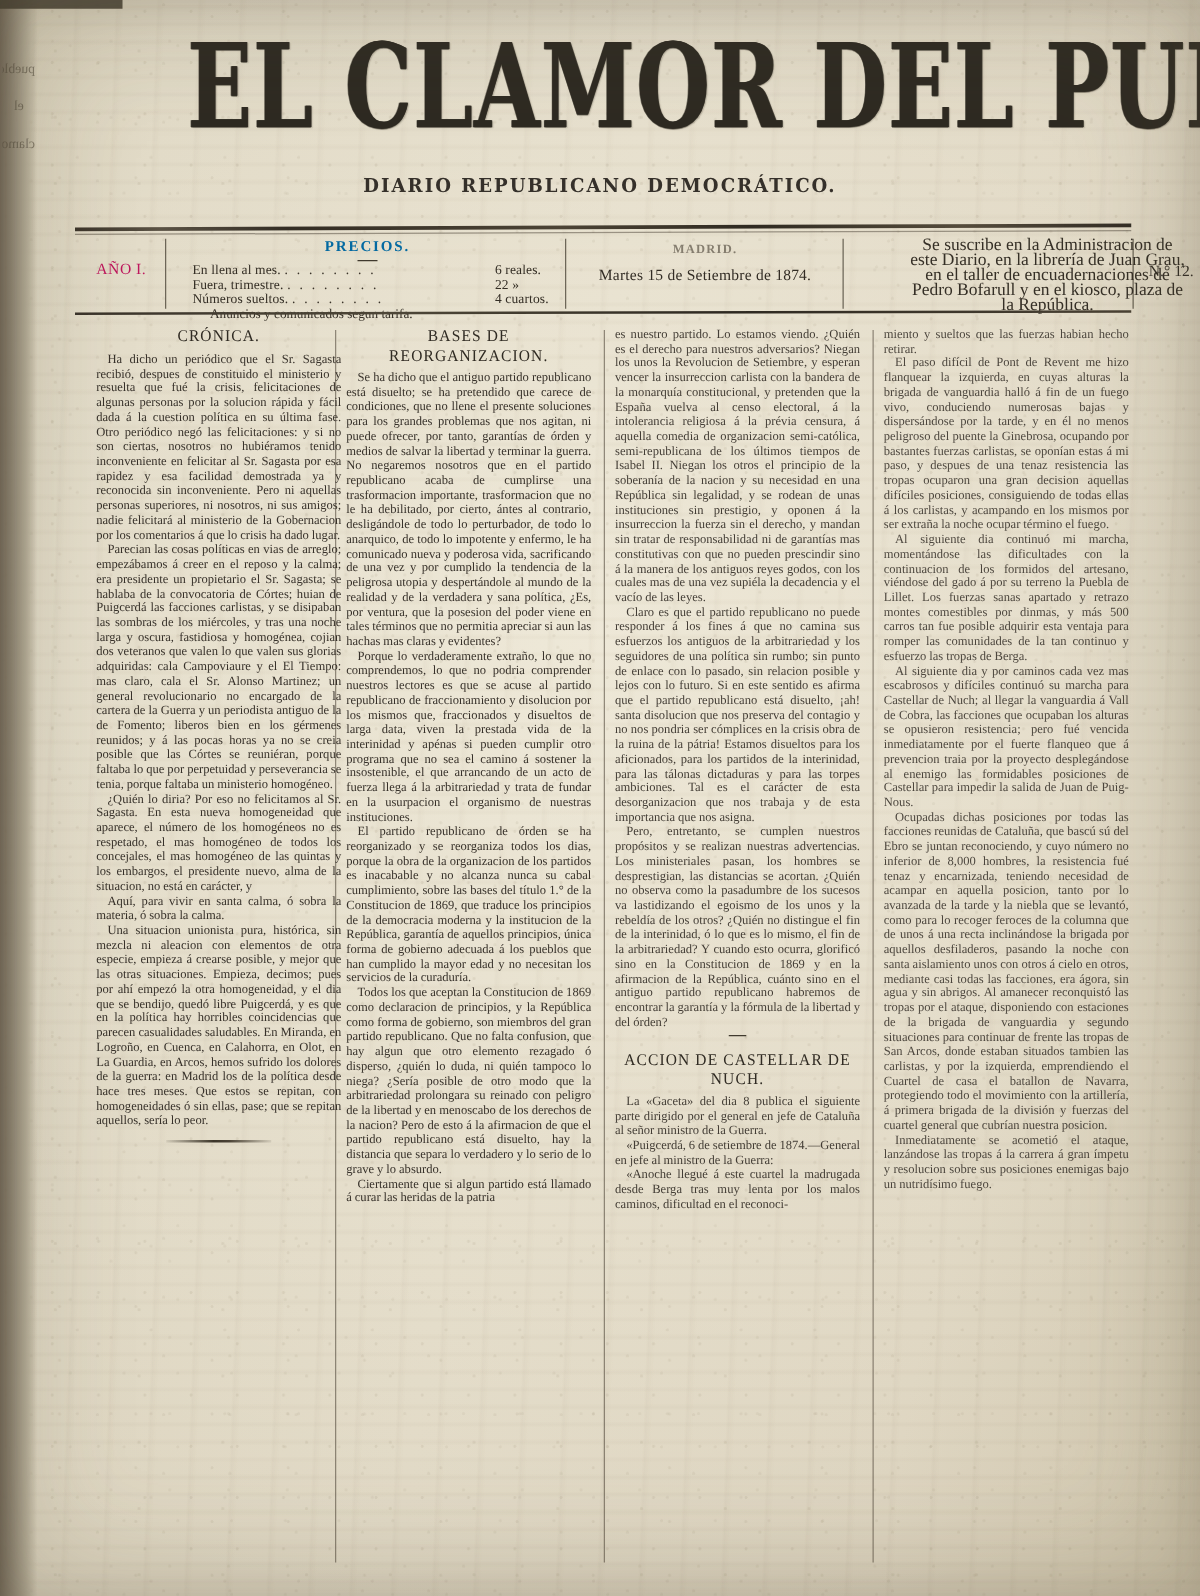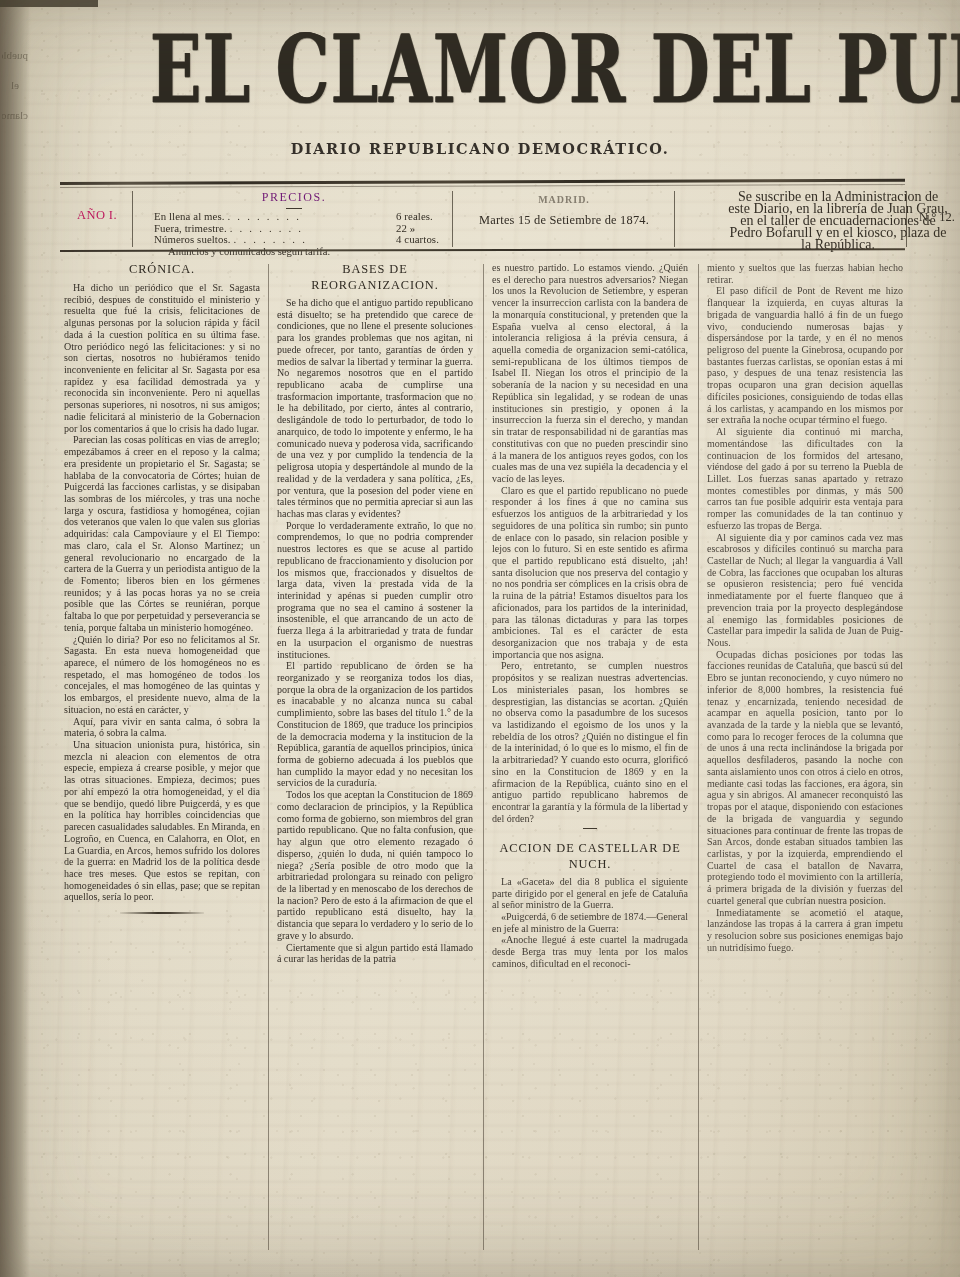--- a/index.html
+++ b/index.html
@@ -113,21 +113,21 @@
     transform:rotate(-0.22deg);transform-origin:0 0;
   }
   .rule-top2{
     position:absolute;left:0;top:5px;width:845px;height:1.1px;background:rgba(60,52,40,.45);
     transform:rotate(-0.2deg);transform-origin:0 0;
   }
   .vdiv{position:absolute;top:9px;width:1.3px;height:56px;background:rgba(62,55,43,.72);}
   .cell{position:absolute;}
   .cell-year{left:6px;top:26px;width:62px;text-align:center;font-size:12.5px;letter-spacing:.4px;color:#be185d;}
   .cell-prices{left:78px;top:8px;width:312px;}
-  .prices-title{text-align:center;font-size:12px;letter-spacing:1.5px;color:#701a75;}
+  .prices-title{text-align:center;font-size:12px;letter-spacing:1.5px;color:#0369a1;font-weight:bold;}
   .prices-dash{width:16px;height:1.6px;background:#40392e;margin:2.5px auto 2px;}
   .price-row{
     display:flex;align-items:baseline;font-size:10.8px;line-height:11.6px;
     color:#342e25;padding-left:16px;letter-spacing:.1px;
   }
   .price-label{white-space:nowrap;text-align:center;}
   .price-dots{flex:1;overflow:hidden;white-space:nowrap;letter-spacing:2.2px;margin:0 3px;color:#3a3329;}
   .price-val{white-space:nowrap;min-width:54px;padding-left:45px;}
   .price-note{font-size:10.6px;line-height:12px;padding-left:30px;color:#342e25;}
   .cell-place{left:398px;top:12px;width:212px;text-align:center;}
@@ -137,21 +137,21 @@
   .cell-num{left:852px;top:28px;width:50px;text-align:center;font-size:12.5px;color:#312c24;}
   .rule-bot{
     position:absolute;left:0;top:68px;width:845px;height:2.1px;
     background:linear-gradient(90deg,#3a332a,#4e4738 30%,#2e2921 62%,#4a4234);
     transform:rotate(-0.12deg);transform-origin:0 0;
   }
 
   
   .cols{position:absolute;left:62px;top:262px;width:842px;height:1000px;}
   .col{position:absolute;top:0;width:196px;height:1000px;}
-  .c1{left:2px;}
+  .c1{left:15px;}
   .c2{left:215px;}
   .c3{left:430px;}
   .c4{left:645px;}
   .colrule{position:absolute;top:2px;width:1.2px;height:986px;background:rgba(70,61,47,.55);}
   .r1{left:206px;}
   .r2{left:421px;}
   .r3{left:636px;}
 
   .sect-head{
     text-align:center;font-size:12.4px;letter-spacing:.9px;

